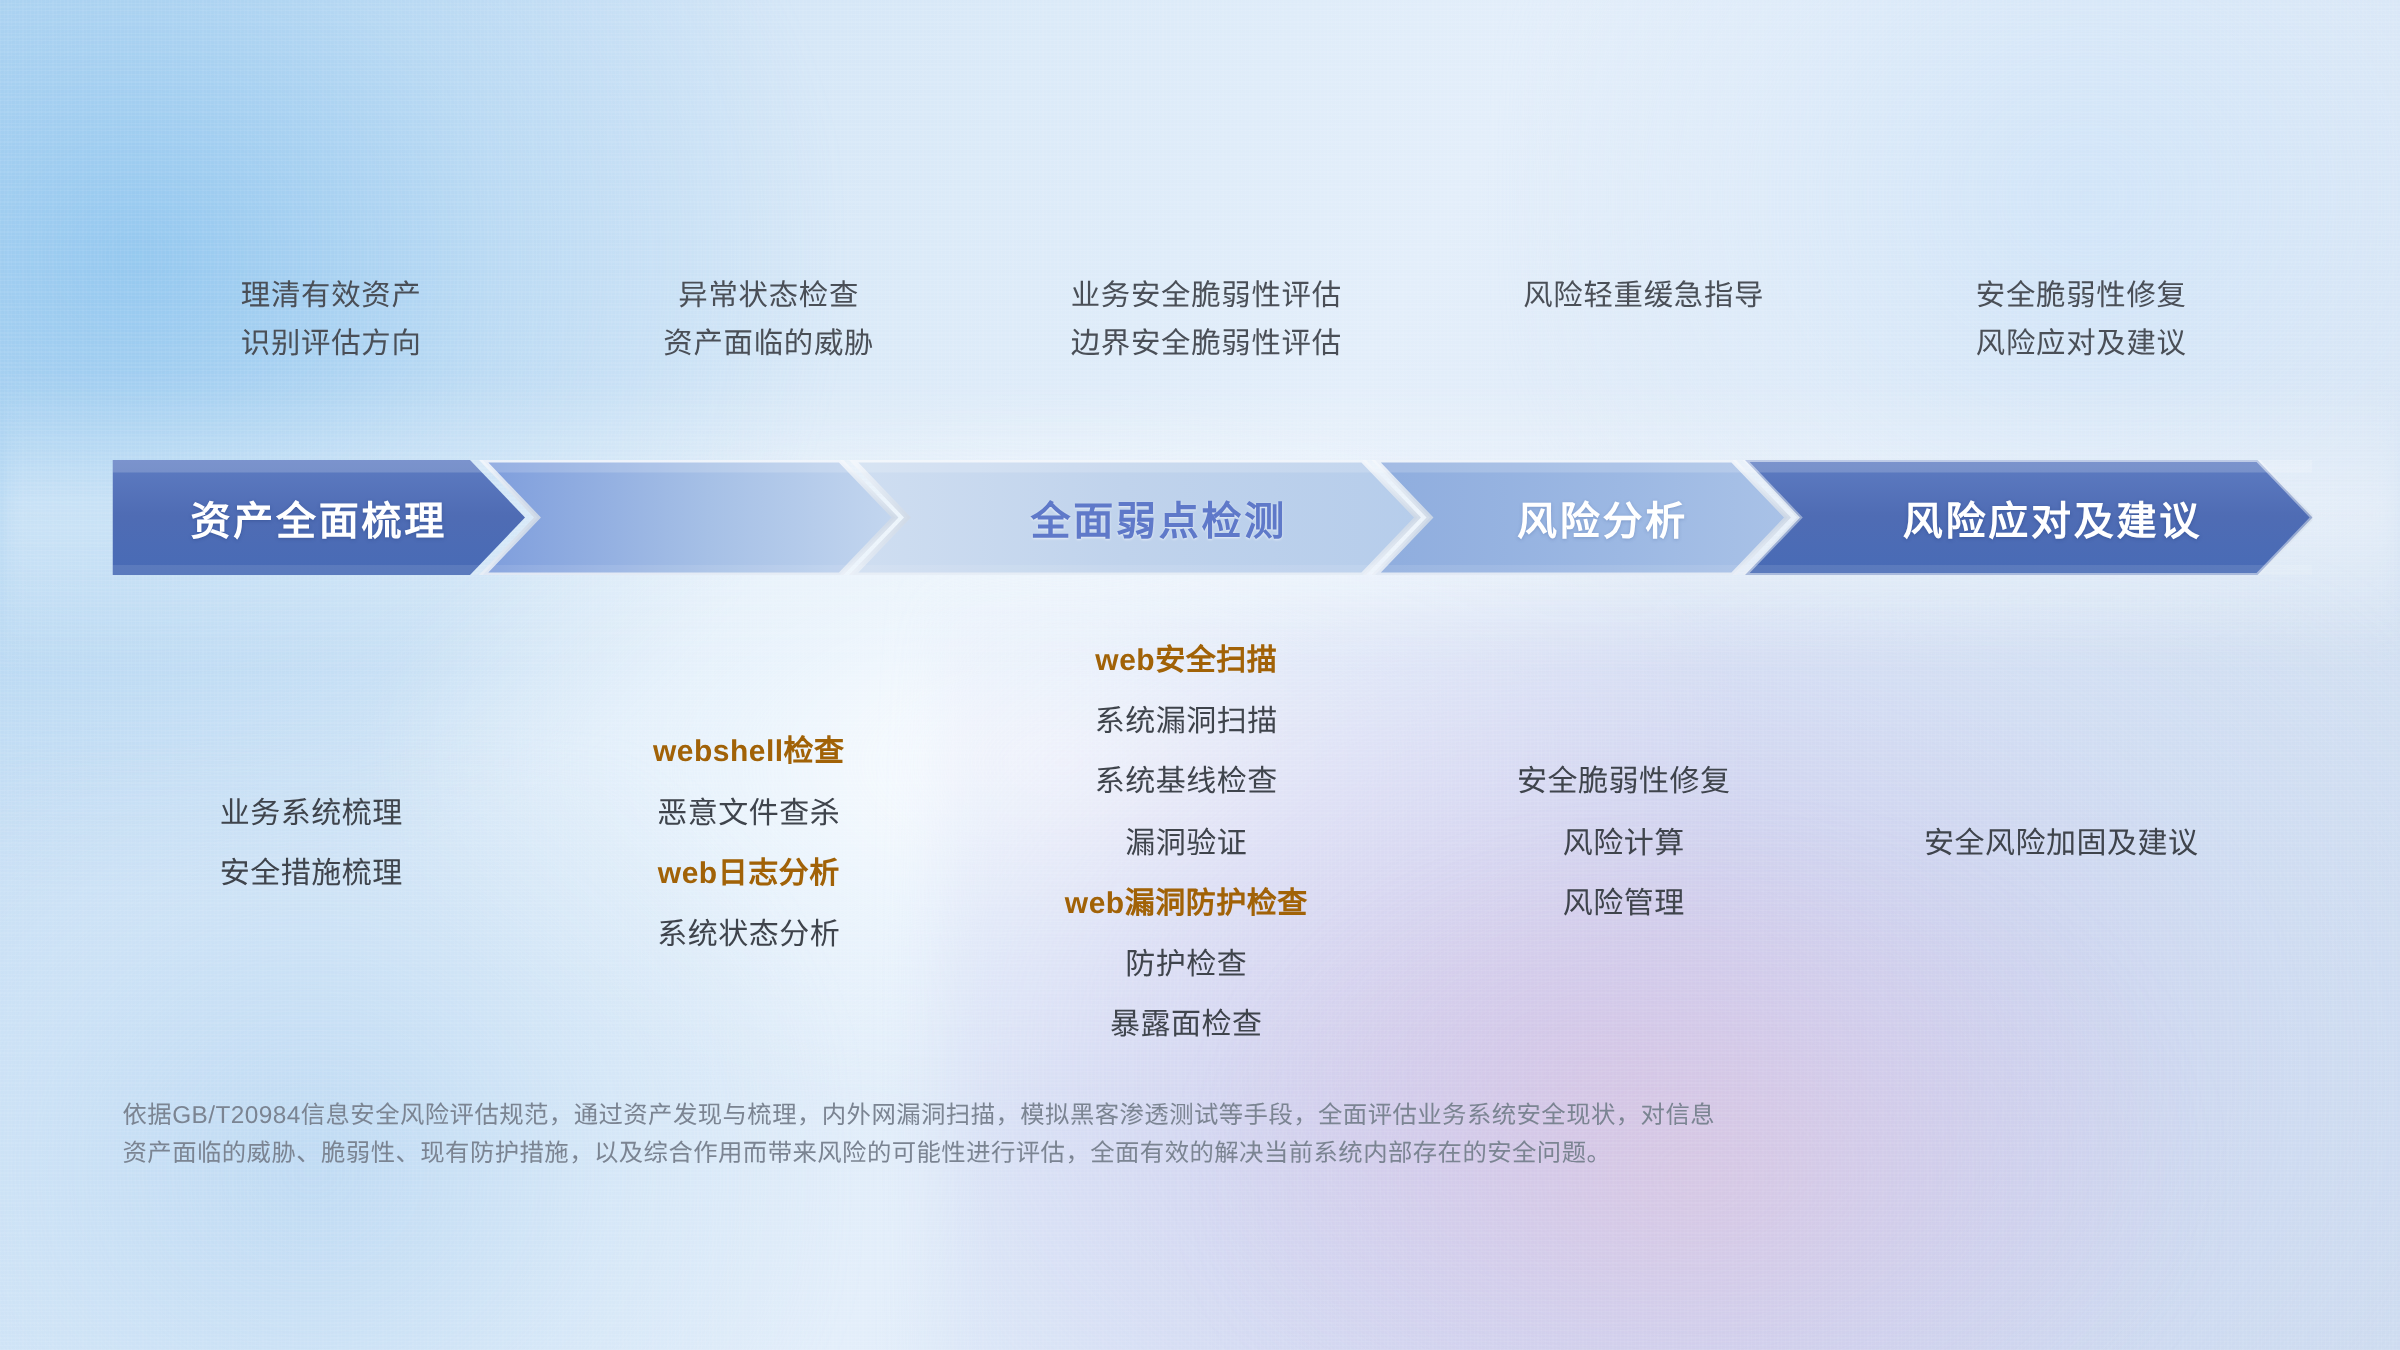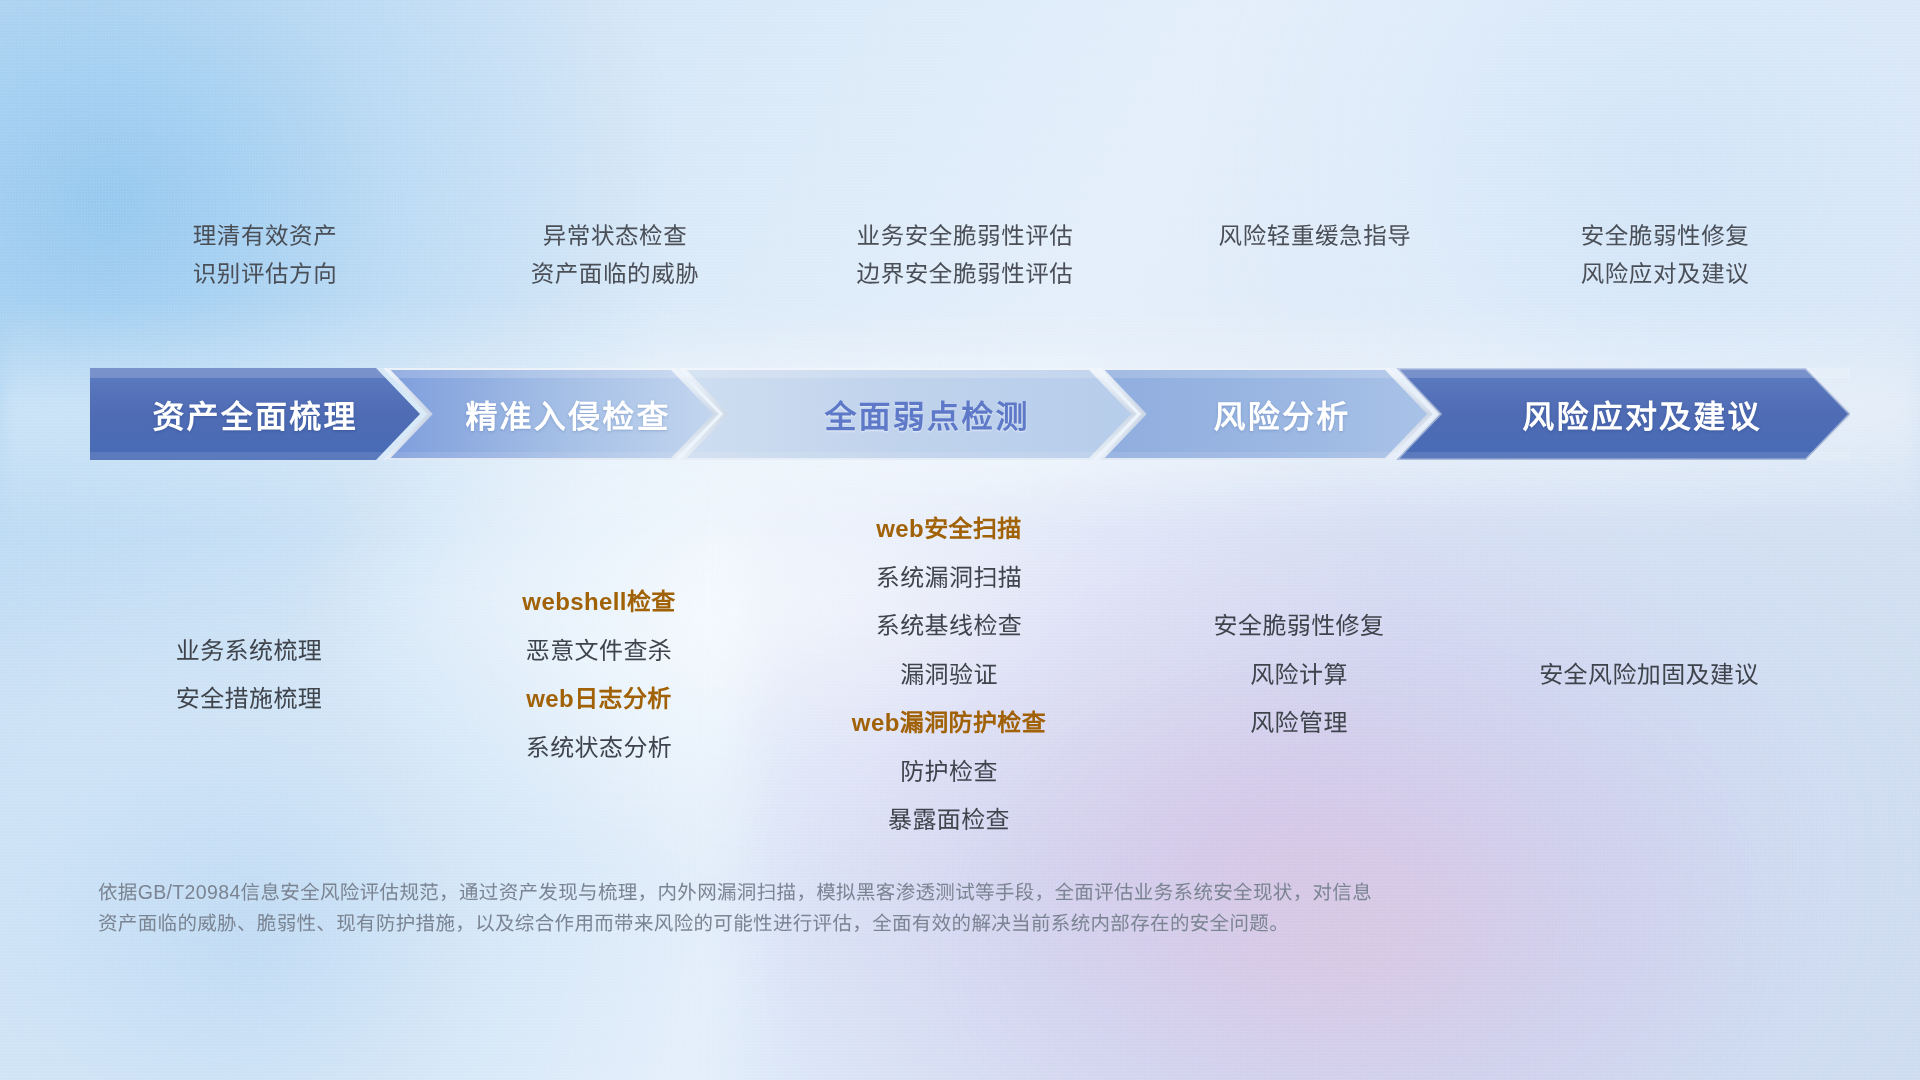--- a/index.html
+++ b/index.html
@@ -196,21 +196,20 @@
       <path d="M1010,0 L1296,0 L1340,46 L1296,92 L1010,92 L1054,46 Z" fill="none" stroke="url(#gEdge)" stroke-width="4" opacity=".9"></path>
 
       <path d="M1306,0 L1716,0 L1760,46 L1716,92 L1306,92 L1350,46 Z" fill="url(#gDark)"></path>
       <path d="M1306,0 L1716,0 L1760,46 L1716,92 L1306,92 L1350,46 Z" fill="none" stroke="url(#gEdge)" stroke-width="3.2" opacity=".55"></path>
 
       <rect x="0" y="0" width="1760" height="10" fill="#ffffff" opacity=".18"></rect>
       <rect x="0" y="84" width="1760" height="8" fill="#ffffff" opacity=".10"></rect>
     </svg>
 
     <div class="chev-label on-dark" style="left:0px;width:330px;">资产全面梳理</div>
-    <div class="chev-label on-light" style="left:330px;width:296px;">精准入侵检查</div>
     <div class="chev-label on-accent" style="left:630px;width:414px;">全面弱点检测</div>
     <div class="chev-label on-light" style="left:1044px;width:296px;">风险分析</div>
     <div class="chev-label on-dark" style="left:1344px;width:416px;">风险应对及建议</div>
   </div>
 
   <div id="bottom-row">
     <div class="bot-col">
       <div class="bot-line">业务系统梳理</div>
       <div class="bot-line">安全措施梳理</div>
     </div>

